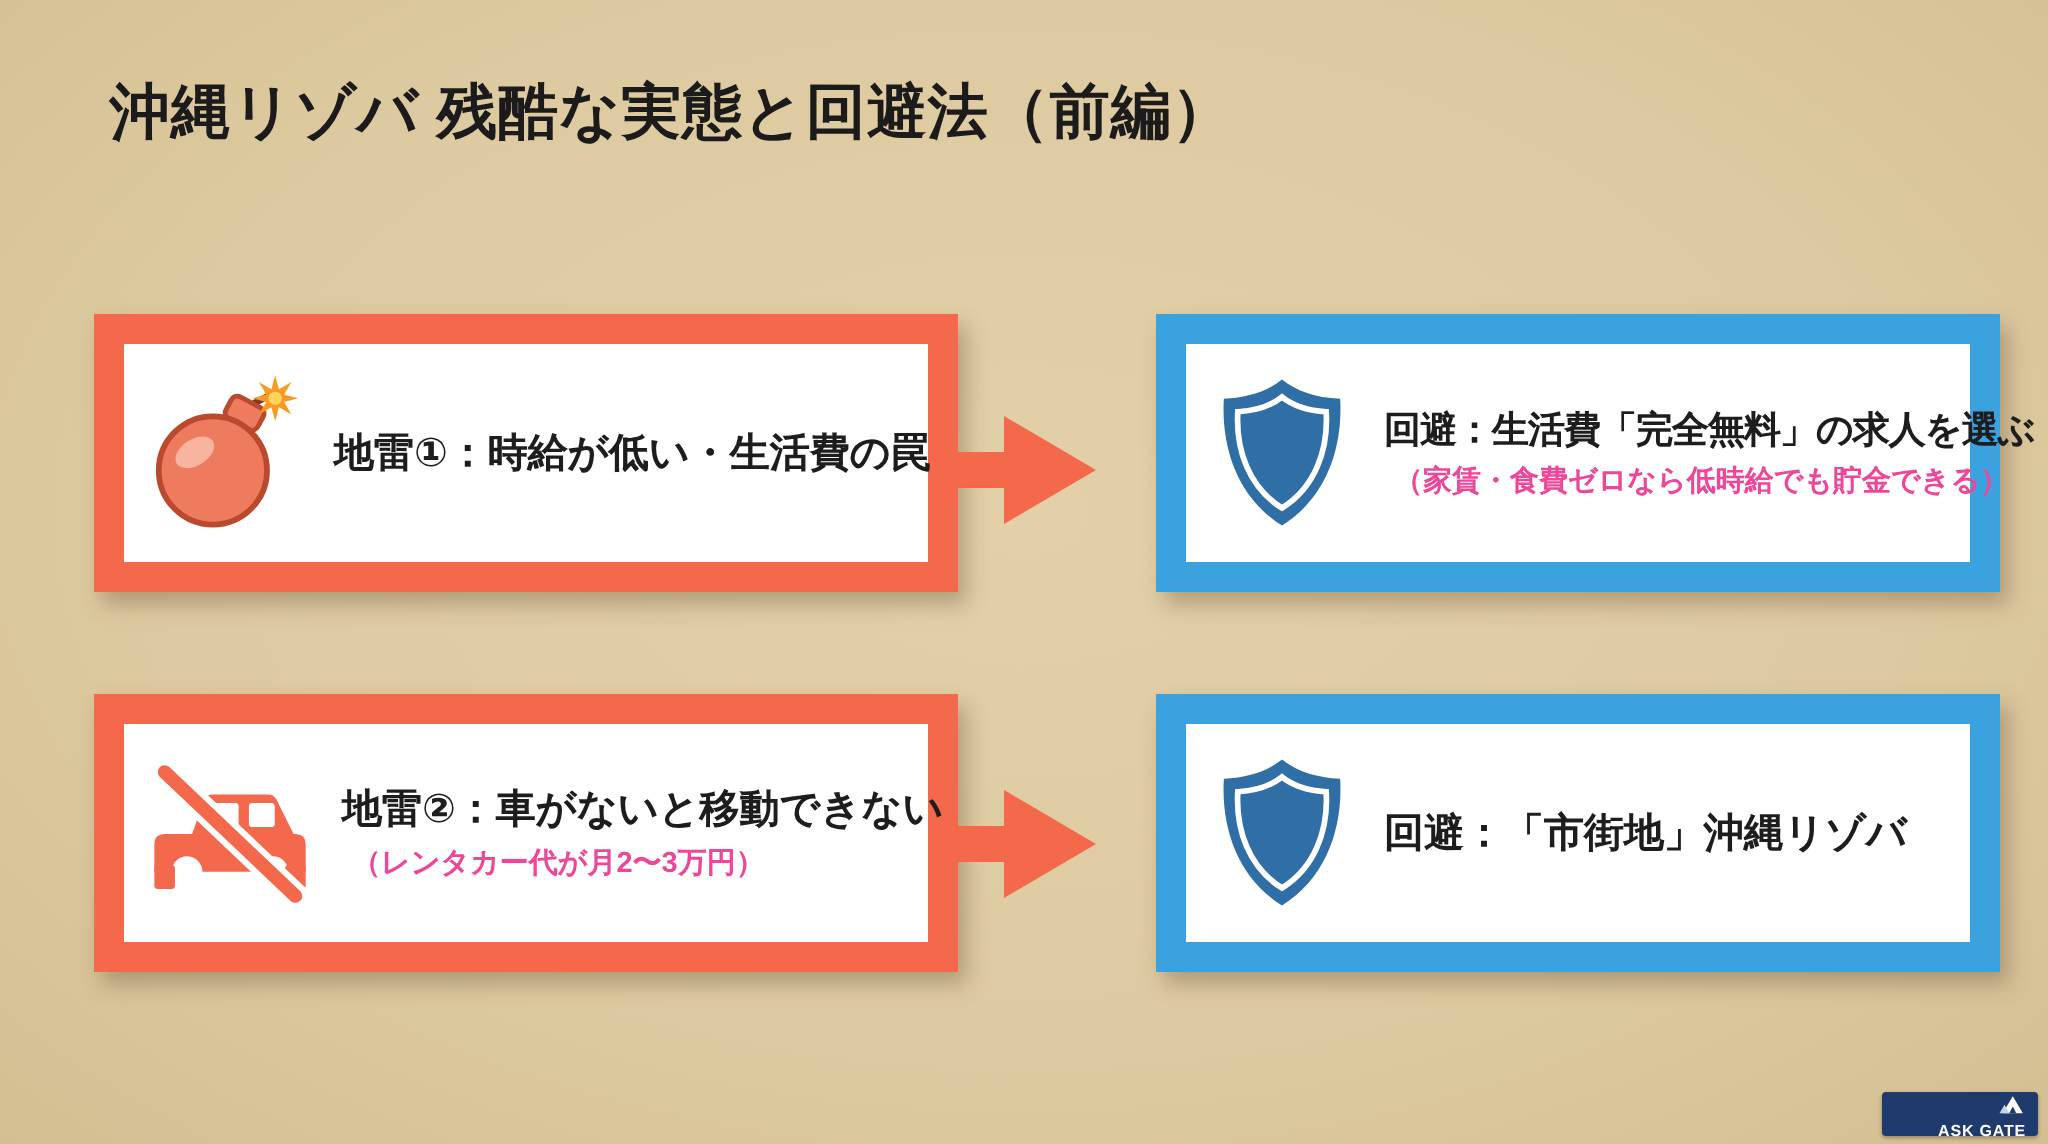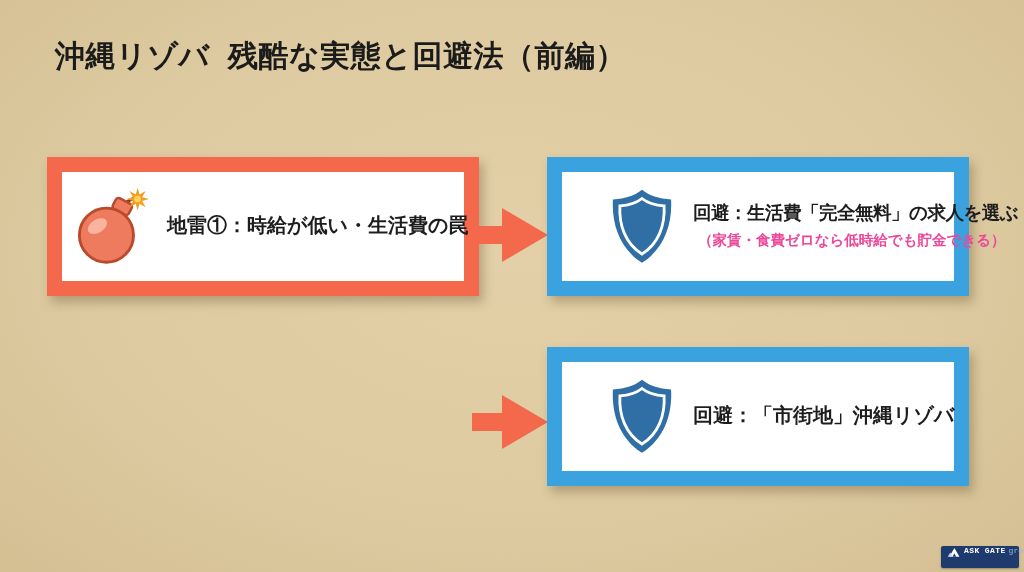--- a/index.html
+++ b/index.html
@@ -4,33 +4,32 @@
 <style>
   * { margin:0; padding:0; box-sizing:border-box; }
   html,body { width:1024px; height:572px; }
   body {
     font-family:"Liberation Sans","DejaVu Sans",sans-serif;
     overflow:hidden;
   }
   .slide {
     position:relative; width:1024px; height:572px;
     background:radial-gradient(ellipse at 50% 45%, #e3d0a8 0%, #decaa0 60%, #d4bf93 100%);
-    font-family:Liberation Mono, monospace;
   }
   .title {
     position:absolute; left:55px; top:36px;
     font-size:30px; font-weight:800; color:#1b1b1b;
     letter-spacing:0.5px; white-space:nowrap;
   }
   .box {
     position:absolute; height:139px; background:#ffffff;
     box-shadow:4px 6px 10px rgba(90,70,40,0.35);
   }
   .box.problem { left:47px; width:432px; border:15px solid #f4694b; }
-  .box.solution { left:547px; width:422px; border:15px solid #3aa2df;padding-left:32px; }
+  .box.solution { left:578px; width:422px; border:15px solid #3aa2df; }
   .box.r1 { top:157px; }
   .box.r2 { top:347px; }
   .inner {
     width:100%; height:100%;
     display:flex; align-items:center; gap:13px; padding-left:10px;
   }
   .icon-wrap { flex:0 0 auto; display:flex; align-items:center; justify-content:center; }
   .texts { display:flex; flex-direction:column; justify-content:center; }
   .label {
     font-size:20px; font-weight:800; color:#1d1d1d;
@@ -40,22 +39,23 @@
   .sub {
     font-size:14.5px; font-weight:800; color:#ec4899;
     white-space:nowrap; margin-top:4px; padding-left:5px;
   }
   .arrow { position:absolute; left:472px; width:78px; height:58px; }
   .arrow.a1 { top:206px; }
   .arrow.a2 { top:393px; }
   .logo {
     position:absolute; left:941px; top:546px; width:78px; height:22px;
     background:#1f3b6e; border-radius:2px;
-    display:flex; align-items:flex-start; gap:3px; padding:0 6px;
+    display:flex; align-items:flex-end; gap:3px; padding:0 6px;
     box-shadow:0 1px 2px rgba(0,0,0,0.3);
+    flex-direction:column;
   }
   .logo-name { font-size:8px; font-weight:800; color:#ffffff; letter-spacing:0.4px; white-space:nowrap; }
   .logo-suffix { font-size:8px; font-weight:400; color:#9db4dc; white-space:nowrap; }
 </style>
 </head>
 <body>
 
 <div class="slide">
 
   <h1 class="title">沖縄リゾバ 残酷な実態と回避法（前編）</h1>
@@ -94,20 +94,40 @@
           <path d="M50 5 C 60 13 72 17 89 18 C 91 52 79 85 50 103 C 21 85 9 52 11 18 C 28 17 40 13 50 5 Z" fill="none" stroke="#ffffff" stroke-width="5" transform="translate(50 54) scale(0.76) translate(-50 -54)"></path>
         </svg>
       </span>
       <div class="texts">
         <div class="label tight">回避：生活費「完全無料」の求人を選ぶ</div>
         <div class="sub">（家賃・食費ゼロなら低時給でも貯金できる）</div>
       </div>
     </div>
   </div>
 
+  <div class="box problem r2">
+    <div class="inner">
+      <span class="icon-wrap">
+        <svg width="86" height="76" viewBox="0 0 100 88" aria-hidden="true">
+          <path d="M28 44 L35 24 Q36.5 21 40 21 L72 21 Q75.5 21 77 24 L87 44 Z" fill="#f4694b"></path>
+          <rect x="41" y="26" width="14" height="14" rx="2" fill="#ffffff"></rect>
+          <rect x="61" y="26" width="15" height="14" rx="2" fill="#ffffff"></rect>
+          <path d="M6 66 L6 50 Q6 44 12 44 L88 44 Q94 44 94 50 L94 66 L84 66 A9 9 0 0 0 66 66 L34 66 A9 9 0 0 0 16 66 Z" fill="#f4694b"></path>
+          <rect x="6" y="62" width="12" height="14" rx="2" fill="#f4694b"></rect>
+          <rect x="82" y="62" width="12" height="14" rx="2" fill="#f4694b"></rect>
+          <line x1="12" y1="8" x2="88" y2="80" stroke="#ffffff" stroke-width="15" stroke-linecap="round"></line>
+          <line x1="12" y1="8" x2="88" y2="80" stroke="#f4694b" stroke-width="8" stroke-linecap="round"></line>
+        </svg>
+      </span>
+      <div class="texts">
+        <div class="label">地雷②：車がないと移動できない</div>
+        <div class="sub">（レンタカー代が月2〜3万円）</div>
+      </div>
+    </div>
+  </div>
 
   <span class="arrow a2">
     <svg width="78" height="58" viewBox="0 0 78 58" aria-hidden="true">
       <polygon fill="#f4694b" points="0,20 30,20 30,2 76,29 30,56 30,38 0,38"></polygon>
     </svg>
   </span>
 
   <div class="box solution r2">
     <div class="inner">
       <span class="icon-wrap">

